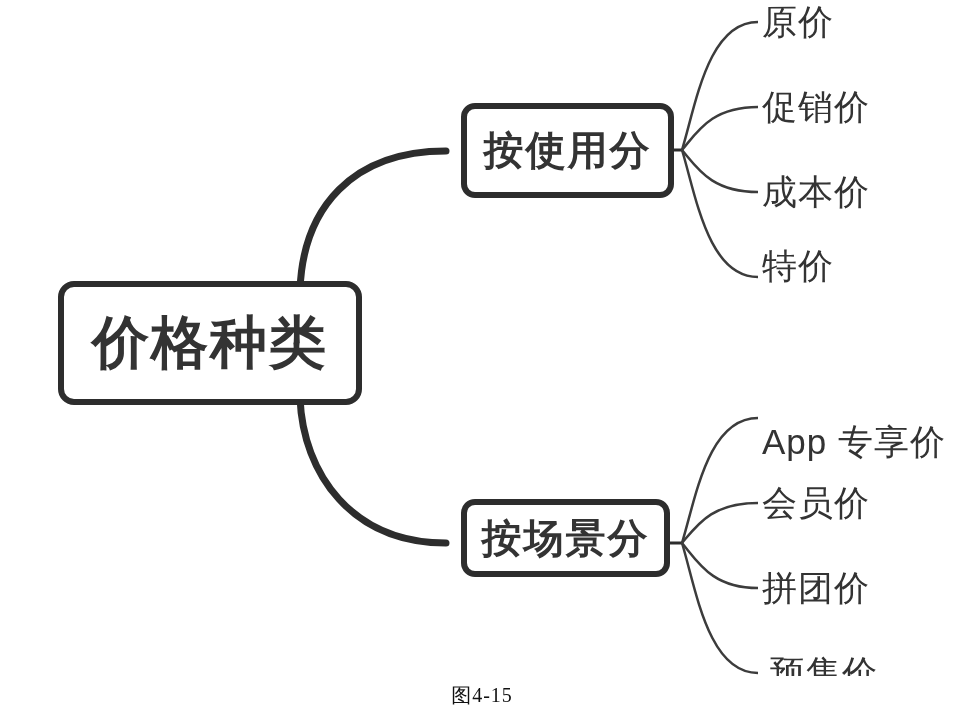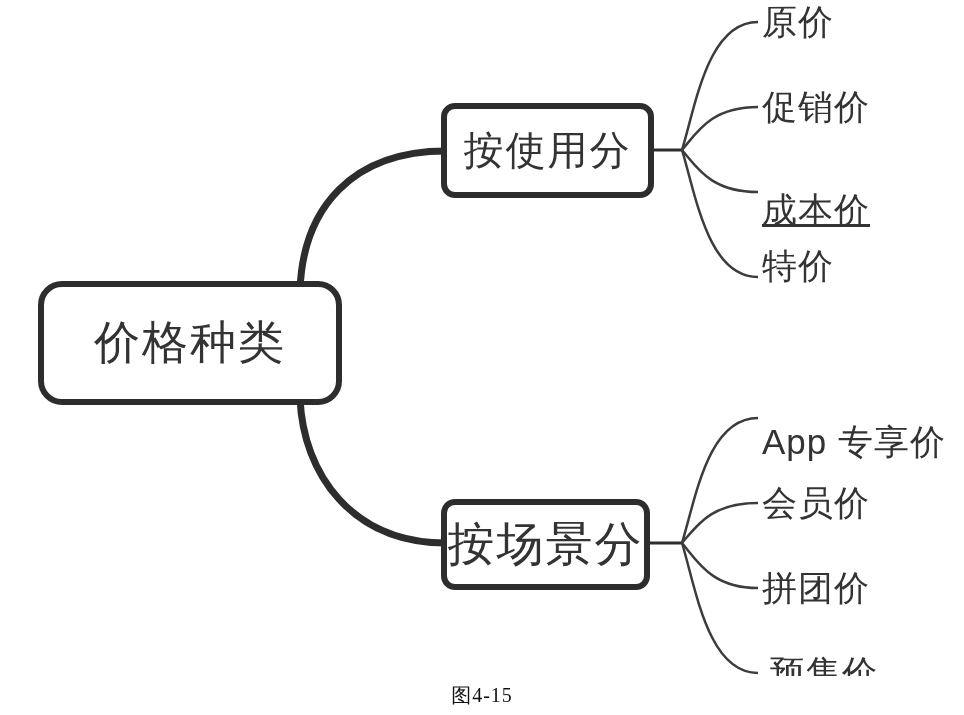--- a/index.html
+++ b/index.html
@@ -20,44 +20,45 @@
     width:964px;height:676px;
     overflow:hidden;
   }
   .map-clip svg{position:absolute;left:0;top:0;}
   .node{
     position:absolute;
     box-sizing:border-box;
     background:var(--background);
     border:6px solid var(--line);
     display:flex;align-items:center;justify-content:center;
-    font-weight:400;color:var(--text);
+    font-weight:700;color:var(--text);
     letter-spacing:2px;
     white-space:nowrap;
+    margin-left:20px;
   }
   .node.root{
     left:38px;top:281px;width:304px;height:124px;
-    border-radius:24px;font-size:46px;
+    border-radius:16px;font-size:57px;
   }
   .node.branch-top{
     left:441px;top:103px;width:213px;height:95px;
     border-radius:14px;font-size:40px;
   }
   .node.branch-bottom{
-    left:441px;top:499px;width:209px;height:91px;
-    border-radius:14px;font-size:47px;
+    left:441px;top:499px;width:209px;height:78px;
+    border-radius:14px;font-size:40px;
   }
   .leaf{
     position:absolute;left:762px;height:44px;line-height:44px;
     font-size:35px;font-weight:500;color:var(--text);
     letter-spacing:1px;white-space:nowrap;
   }
   .leaf.l1{top:0px;text-align:right;}
   .leaf.l2{top:85px;}
-  .leaf.l3{top:188px;text-decoration:underline;}
+  .leaf.l3{top:170px;}
   .leaf.l4{top:244px;}
   .leaf.l5{top:420px;}
   .leaf.l6{top:481px;}
   .leaf.l7{top:566px;}
   .leaf.l8{top:651px;margin-left:8px;}
   .caption{
     position:absolute;left:0;right:0;top:682px;
     text-align:center;
     font-family:"Liberation Serif","DejaVu Serif",serif;
     font-size:20px;color:#111111;

